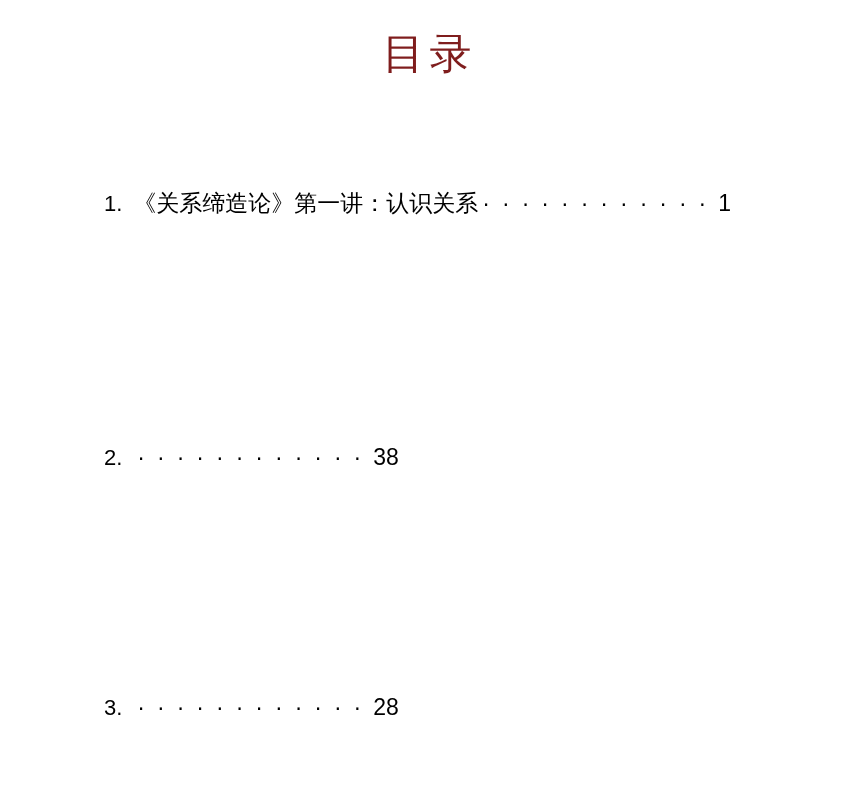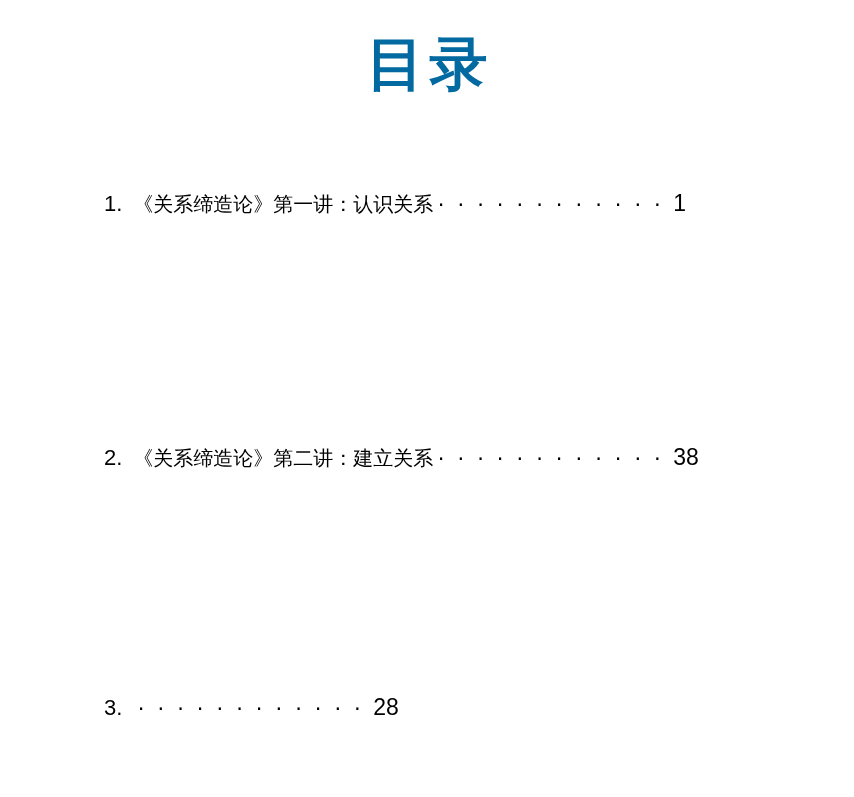--- a/index.html
+++ b/index.html
@@ -16,45 +16,45 @@
     font-family: "Liberation Sans", sans-serif;
     overflow: hidden;
   }
   .toc-title {
     position: absolute;
     top: 26px;
     left: 0;
     width: 100%;
     margin: 0;
     text-align: center;
-    font-size: 58px;
-    font-weight: bold;
+    font-size: 42px;
+    font-weight: normal;
     letter-spacing: 5px;
     text-indent: 5px; 
-    color: #0369a1;
+    color: #7f1d1d;
   }
   .toc-entry {
     position: absolute;
     left: 104px;
     display: flex;
     align-items: baseline;
     white-space: nowrap;
     font-size: 23px;
     line-height: 1.2;
     color: #000000;
   }
   .entry-1 { top: 190px; }
   .entry-2 { top: 444px; }
   .entry-3 { top: 694px; }
   .entry-num {
     font-size: 22px;
     margin-right: 11px;
   }
   .entry-label {
-    font-size: 20px;
+    font-size: 23px;
   }
   .entry-dots {
     font-size: 23px;
     letter-spacing: 12px;
     margin-left: 4px;
   }
   .entry-page {
     font-size: 23px;
   }
 </style>
@@ -67,21 +67,20 @@
 
   <div class="toc-entry entry-1">
     <span class="entry-num">1.</span>
     <span class="entry-label">《关系缔造论》第一讲：认识关系</span>
     <span class="entry-dots">············</span>
     <span class="entry-page">1</span>
   </div>
 
   <div class="toc-entry entry-2">
     <span class="entry-num">2.</span>
-    <span class="entry-label">《关系缔造论》第二讲：建立关系</span>
     <span class="entry-dots">············</span>
     <span class="entry-page">38</span>
   </div>
 
   <div class="toc-entry entry-3">
     <span class="entry-num">3.</span>
     <span class="entry-dots">············</span>
     <span class="entry-page">28</span>
   </div>
 

